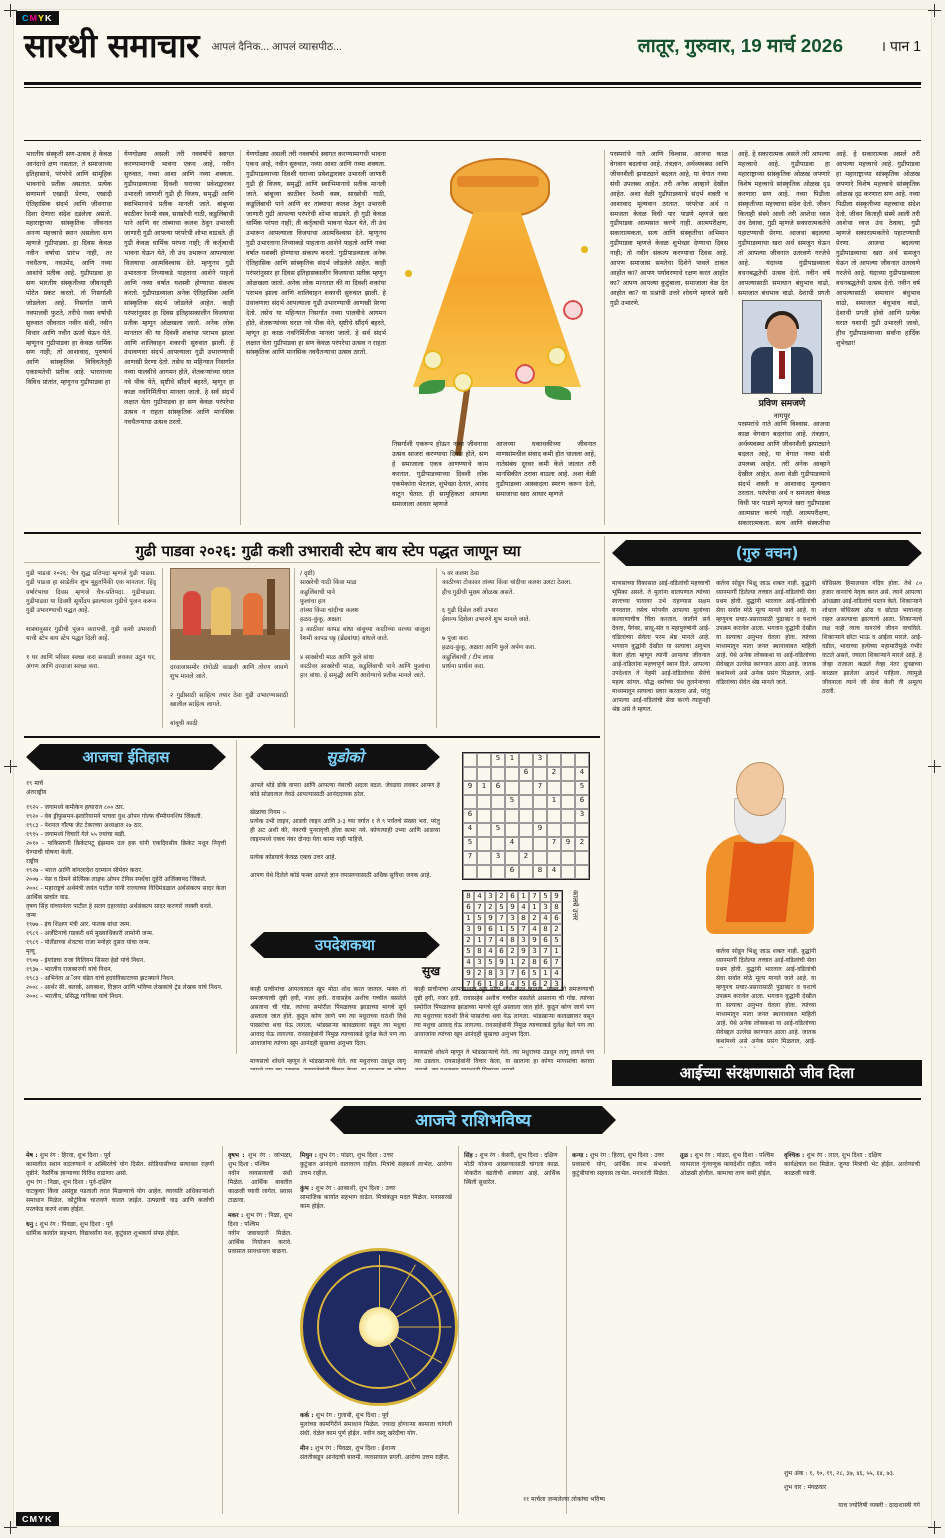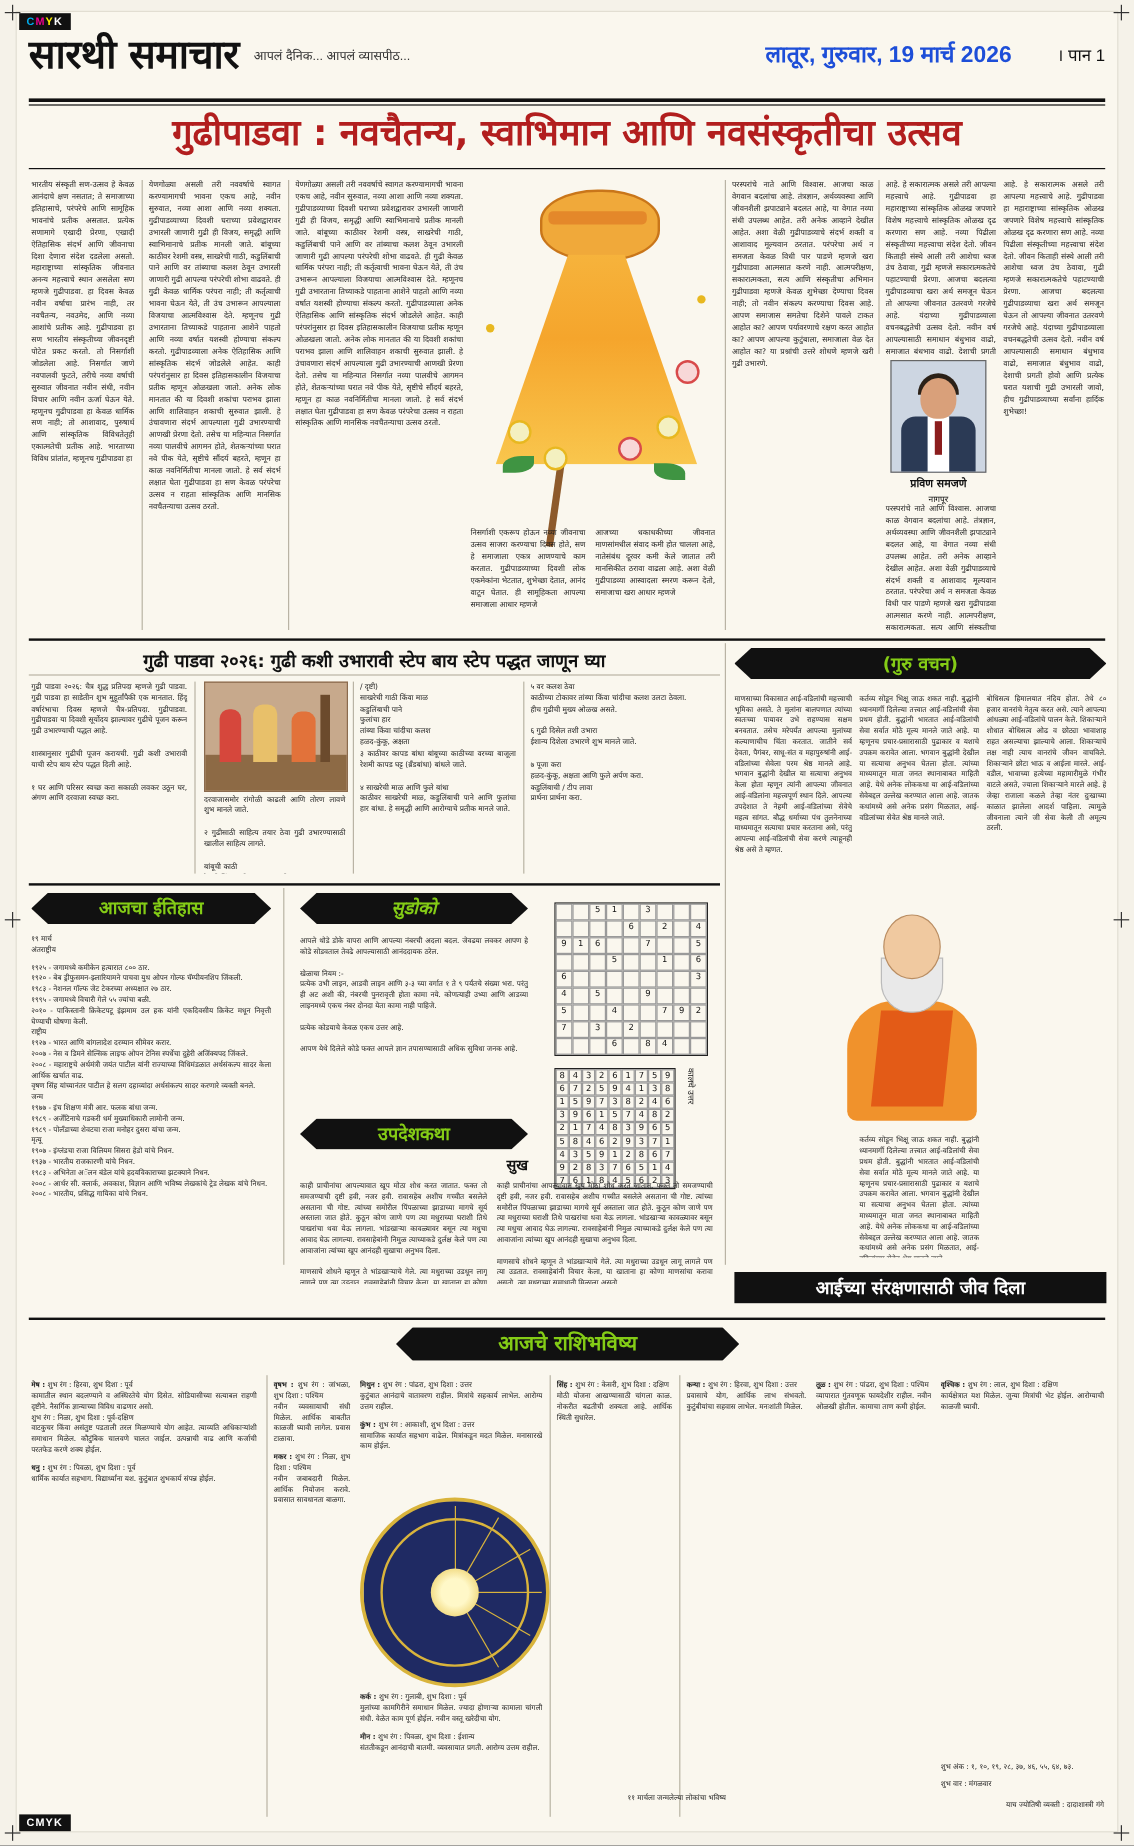--- a/index.html
+++ b/index.html
@@ -16,21 +16,21 @@
   .regmark:before{left:6px;top:0;width:1px;height:13px;}
   .regmark:after{top:6px;left:0;height:1px;width:13px;}
   .cmyk{position:absolute;left:16px;top:11px;font-size:9px;letter-spacing:1px;background:#111;color:#fff;padding:2px 6px;font-weight:bold;}
   .cmyk .c{color:#00aeef;}.cmyk .m{color:#ec008c;}.cmyk .y{color:#fff200;}.cmyk .k{color:#fff;}
   .cmyk-b{position:absolute;left:16px;bottom:12px;font-size:9px;letter-spacing:1px;background:#111;color:#fff;padding:2px 6px;font-weight:bold;}
 
   
   .masthead{position:absolute;left:24px;top:22px;right:24px;height:58px;}
   .mast-title{font-family:"DejaVu Sans", sans-serif;font-weight:bold;font-size:33px;color:#111;letter-spacing:-0.5px;display:inline-block;}
   .mast-sub{display:inline-block;font-size:10.5px;color:#333;margin-left:8px;vertical-align:7px;}
-  .mast-date{position:absolute;right:78px;top:10px;font-size:19px;font-weight:bold;color:#1d4ed8;white-space:nowrap;}
+  .mast-date{position:absolute;right:78px;top:10px;font-size:19px;font-weight:bold;color:#14532d;white-space:nowrap;}
   .mast-page{position:absolute;right:0;top:14px;font-size:14px;color:#111;}
   .rule{position:absolute;left:24px;right:24px;background:#111;}
 
   
   .headline{position:absolute;left:24px;right:24px;top:92px;height:40px;
     font-family:"DejaVu Sans",sans-serif;font-weight:bold;font-size:30px;color:#b21e1e;text-align:center;line-height:40px;}
 
   
   .col{position:absolute;font-size:6.4px;line-height:1.55;color:#1c1c1c;text-align:justify;
        font-family:"DejaVu Sans",sans-serif;}
@@ -54,21 +54,21 @@
   .portrait{position:absolute;left:742px;top:300px;width:78px;height:92px;background:#cdd6e2;border:1px solid #666;}
   .portrait .head{position:absolute;left:24px;top:14px;width:30px;height:34px;border-radius:50% 50% 45% 45%;background:#d9a07a;}
   .portrait .hair{position:absolute;left:22px;top:10px;width:34px;height:18px;border-radius:17px 17px 0 0;background:#2b2118;}
   .portrait .body{position:absolute;left:8px;top:46px;width:62px;height:46px;background:#2b3a55;border-radius:12px 12px 0 0;}
   .portrait .shirt{position:absolute;left:30px;top:46px;width:18px;height:46px;background:#fff;}
   .portrait .tie{position:absolute;left:36px;top:50px;width:6px;height:28px;background:#8b1d1d;}
   .pname{position:absolute;left:730px;top:396px;width:104px;text-align:center;font-size:9px;font-weight:bold;font-family:"DejaVu Sans",sans-serif;color:#111;}
   .pname .sub{display:block;font-weight:normal;font-size:7px;margin-top:2px;}
 
   
-  .band{position:absolute;height:26px;background:#111;color:#84cc16;font-family:"DejaVu Sans",sans-serif;
+  .band{position:absolute;height:26px;background:#111;color:#7dd3fc;font-family:"DejaVu Sans",sans-serif;
     font-weight:bold;font-size:15px;text-align:center;line-height:26px;
     clip-path:polygon(14px 0,calc(100% - 14px) 0,100% 50%,calc(100% - 14px) 100%,14px 100%,0 50%);}
   .secttl{position:absolute;font-family:"DejaVu Sans",sans-serif;font-weight:bold;color:#111;}
 
   
   .sudoku{position:absolute;border:1px solid #222;display:grid;}
   .sudoku div{border:0.5px solid #9a9a9a;font-size:7px;text-align:center;color:#111;font-family:"DejaVu Sans",sans-serif;}
 
   
   .guru{position:absolute;left:690px;top:750px;width:140px;height:190px;}
@@ -106,21 +106,20 @@
 
   <div class="masthead">
     <span class="mast-title">सारथी समाचार</span>
     <span class="mast-sub">आपलं दैनिक... आपलं व्यासपीठ...</span>
     <span class="mast-date">लातूर, गुरुवार, 19 मार्च 2026</span>
     <span class="mast-page">। पान 1</span>
   </div>
   <div class="rule" style="top:82px;height:3px;"></div>
   <div class="rule" style="top:87px;height:1px;"></div>
 
-  <div class="headline">गुढीपाडवा : नवचैतन्य, स्वाभिमान आणि नवसंस्कृतीचा उत्सव</div>
   <div class="rule" style="top:140px;height:1px;"></div>
 
   <div class="col" style="left:26px;top:150px;width:86px;height:375px;overflow:hidden;">भारतीय संस्कृती सण-उत्सव हे केवळ आनंदाचे क्षण नसतात; ते समाजाच्या इतिहासाचे, परंपरेचे आणि सामूहिक भावनांचे प्रतीक असतात. प्रत्येक सणामागे एखादी प्रेरणा, एखादी ऐतिहासिक संदर्भ आणि जीवनाचा दिशा देणारा संदेश दडलेला असतो. महाराष्ट्राच्या सांस्कृतिक जीवनात अनन्य महत्त्वाचे स्थान असलेला सण म्हणजे गुढीपाडवा. हा दिवस केवळ नवीन वर्षाचा प्रारंभ नाही, तर नवचैतन्य, नवउमेद, आणि नव्या आशांचे प्रतीक आहे. गुढीपाडवा हा सण भारतीय संस्कृतीच्या जीवनदृष्टी पोटेत प्रकट करतो. तो निसर्गाशी जोडलेला आहे. निसर्गात जाणे नवपालवी फुटते, तरीचे नव्या वर्षाची सुरुवात जीवनात नवीन संधी, नवीन विचार आणि नवीन ऊर्जा घेऊन येते. म्हणूनच गुढीपाडवा हा केवळ धार्मिक सण नाही; तो आशावाद, पुरुषार्थ आणि सांस्कृतिक विविधतेतृही एकात्मतेची प्रतीक आहे. भारताच्या विविध प्रांतांत, म्हणूनच गुढीपाडवा हा</div>
   <div class="sep" style="left:118px;top:150px;height:375px;"></div>
   <div class="col" style="left:124px;top:150px;width:110px;height:375px;overflow:hidden;">येणगोळ्या असली तरी नववर्षाचे स्वागत करण्यामागची भावना एकच आहे, नवीन सुरुवात, नव्या आशा आणि नव्या शक्यता. गुढीपाडव्याच्या दिवशी घराच्या प्रवेशद्वारावर उभारली जाणारी गुढी ही विजय, समृद्धी आणि स्वाभिमानाचे प्रतीक मानली जाते. बांबूच्या काठीवर रेशमी वस्त्र, साखरेची गाठी, कडुलिंबाची पाने आणि वर तांब्याचा कलश ठेवून उभारली जाणारी गुढी आपल्या परंपरेची शोभा वाढवते. ही गुढी केवळ धार्मिक परंपरा नाही; ती कर्तृत्वाची भावना घेऊन येते, ती उंच उभारून आपल्याला विजयाचा आत्मविश्वास देते. म्हणूनच गुढी उभारताना तिच्याकडे पाहताना आशेने पाहतो आणि नव्या वर्षात यशस्वी होण्याचा संकल्प करतो. गुढीपाडव्याला अनेक ऐतिहासिक आणि सांस्कृतिक संदर्भ जोडलेले आहेत. काही परंपरांनुसार हा दिवस इतिहासकालीन विजयाचा प्रतीक म्हणून ओळखला जातो. अनेक लोक मानतात की या दिवशी शकांचा पराभव झाला आणि शालिवाहन शकाची सुरुवात झाली. हे उंचावणारा संदर्भ आपल्याला गुढी उभारण्याची आणखी प्रेरणा देतो. तसेच या महिन्यात निसर्गात नव्या पालवीचे आगमन होते, शेतकऱ्यांच्या घरात नवे पीक येते, सृष्टीचे सौंदर्य बहरते, म्हणून हा काळ नवनिर्मितीचा मानला जातो. हे सर्व संदर्भ लक्षात घेता गुढीपाडवा हा सण केवळ परंपरेचा उत्सव न राहता सांस्कृतिक आणि मानसिक नवचैतन्याचा उत्सव ठरतो.</div>
   <div class="sep" style="left:240px;top:150px;height:375px;"></div>
   <div class="col" style="left:246px;top:150px;width:140px;height:375px;overflow:hidden;">येणगोळ्या असली तरी नववर्षाचे स्वागत करण्यामागची भावना एकच आहे, नवीन सुरुवात, नव्या आशा आणि नव्या शक्यता. गुढीपाडव्याच्या दिवशी घराच्या प्रवेशद्वारावर उभारली जाणारी गुढी ही विजय, समृद्धी आणि स्वाभिमानाचे प्रतीक मानली जाते. बांबूच्या काठीवर रेशमी वस्त्र, साखरेची गाठी, कडुलिंबाची पाने आणि वर तांब्याचा कलश ठेवून उभारली जाणारी गुढी आपल्या परंपरेची शोभा वाढवते. ही गुढी केवळ धार्मिक परंपरा नाही; ती कर्तृत्वाची भावना घेऊन येते, ती उंच उभारून आपल्याला विजयाचा आत्मविश्वास देते. म्हणूनच गुढी उभारताना तिच्याकडे पाहताना आशेने पाहतो आणि नव्या वर्षात यशस्वी होण्याचा संकल्प करतो. गुढीपाडव्याला अनेक ऐतिहासिक आणि सांस्कृतिक संदर्भ जोडलेले आहेत. काही परंपरांनुसार हा दिवस इतिहासकालीन विजयाचा प्रतीक म्हणून ओळखला जातो. अनेक लोक मानतात की या दिवशी शकांचा पराभव झाला आणि शालिवाहन शकाची सुरुवात झाली. हे उंचावणारा संदर्भ आपल्याला गुढी उभारण्याची आणखी प्रेरणा देतो. तसेच या महिन्यात निसर्गात नव्या पालवीचे आगमन होते, शेतकऱ्यांच्या घरात नवे पीक येते, सृष्टीचे सौंदर्य बहरते, म्हणून हा काळ नवनिर्मितीचा मानला जातो. हे सर्व संदर्भ लक्षात घेता गुढीपाडवा हा सण केवळ परंपरेचा उत्सव न राहता सांस्कृतिक आणि मानसिक नवचैतन्याचा उत्सव ठरतो.</div>
 
   <div class="illus">
     <div class="stick"></div>
@@ -155,21 +154,21 @@
   </div>
   <div class="pname">
     <span>प्रविण समजणे</span>
     <span class="sub">नागपूर</span>
   </div>
   <div class="col" style="left:836px;top:150px;width:84px;height:375px;overflow:hidden;">आहे. हे सकारात्मक असले तरी आपल्या महत्त्वाचे आहे. गुढीपाडवा हा महाराष्ट्राच्या सांस्कृतिक ओळख जपणारे विशेष महत्त्वाचे सांस्कृतिक ओळख दृढ करणारा सण आहे. नव्या पिढीला संस्कृतीच्या महत्त्वाचा संदेश देतो. जीवन किताही संस्थे आली तरी आशेचा ध्वज उंच ठेवावा, गुढी म्हणजे सकारात्मकतेचे पहाटण्याची प्रेरणा. आजचा बदलत्या गुढीपाडव्याचा खरा अर्थ समजून घेऊन तो आपल्या जीवनात उतरवणे गरजेचे आहे. यंदाच्या गुढीपाडव्याला वचनबद्धतेची उत्सव देतो. नवीन वर्ष आपल्यासाठी समाधान बंधुभाव वाढो, समाजात बंधुभाव वाढो, देशाची प्रगती होवो आणि प्रत्येक घरात यशाची गुढी उभारली जावो, हीच गुढीपाडव्याच्या सर्वांना हार्दिक शुभेच्छा!</div>
   <div class="col" style="left:738px;top:420px;width:92px;height:105px;overflow:hidden;">परस्परांचे नाते आणि विश्वास. आजचा काळ वेगवान बदलांचा आहे. तंत्रज्ञान, अर्थव्यवस्था आणि जीवनशैली झपाट्याने बदलत आहे, या वेगात नव्या संधी उपलब्ध आहेत. तरी अनेक आव्हाने देखील आहेत. अशा वेळी गुढीपाडव्याचे संदर्भ शक्ती व आशावाद मूल्यवान ठरतात. परंपरेचा अर्थ न समजता केवळ विधी पार पाडणे म्हणजे खरा गुढीपाडवा आत्मसात करणे नाही. आत्मपरीक्षण, सकारात्मकता, सत्य आणि संस्कृतीचा अभिमान गुढीपाडवा म्हणजे केवळ शुभेच्छा देण्याचा दिवस नाही; तो नवीन संकल्प करण्याचा दिवस आहे. आपण समाजास समतेचा दिशेने पावले टाकत आहोत का? आपण पर्यावरणाचे रक्षण करत आहोत का? आपण आपल्या कुटुंबाला, समाजाला वेळ देत आहोत का? या प्रश्नांची उत्तरे शोधणे म्हणजे खरी गुढी उभारणे.</div>
 
   <div class="hsep" style="left:24px;right:24px;top:532px;height:2px;background:#111;"></div>
 
-  <div class="secttl" style="left:24px;top:540px;width:576px;text-align:center;font-size:15px;">गुढी पाडवा २०२६: गुढी कशी उभारावी स्टेप बाय स्टेप पद्धत जाणून घ्या</div>
+  <div class="secttl" style="left:40px;top:540px;width:576px;text-align:center;font-size:15px;">गुढी पाडवा २०२६: गुढी कशी उभारावी स्टेप बाय स्टेप पद्धत जाणून घ्या</div>
   <div class="hsep" style="left:24px;width:576px;top:562px;"></div>
 
   <div class="col tiny" style="left:26px;top:568px;width:130px;height:160px;white-space:pre-wrap;overflow:hidden;">गुढी पाडवा २०२६: चैत्र शुद्ध प्रतिपदा म्हणजे गुढी पाडवा. गुढी पाडवा हा साडेतीन शुभ मुहूर्तांपैकी एक मानतात. हिंदू वर्षारंभाचा दिवस म्हणजे चैत्र-प्रतिपदा. गुढीपाडवा. गुढीपाडवा या दिवशी सूर्योदय झाल्यावर गुढीचे पूजन करून गुढी उभारण्याची पद्धत आहे.
 
 शास्त्रानुसार गुढीची पूजन करायची. गुढी कशी उभारावी याची स्टेप बाय स्टेप पद्धत दिली आहे.
 
 १ घर आणि परिसर स्वच्छ करा सकाळी लवकर उठून घर, अंगण आणि दरवाजा स्वच्छ करा.</div>
   <div class="sep" style="left:162px;top:568px;height:160px;"></div>
 
   <div style="position:absolute;left:170px;top:568px;width:118px;height:90px;background:#c7a98c;border:1px solid #8a6a4d;overflow:hidden;">

